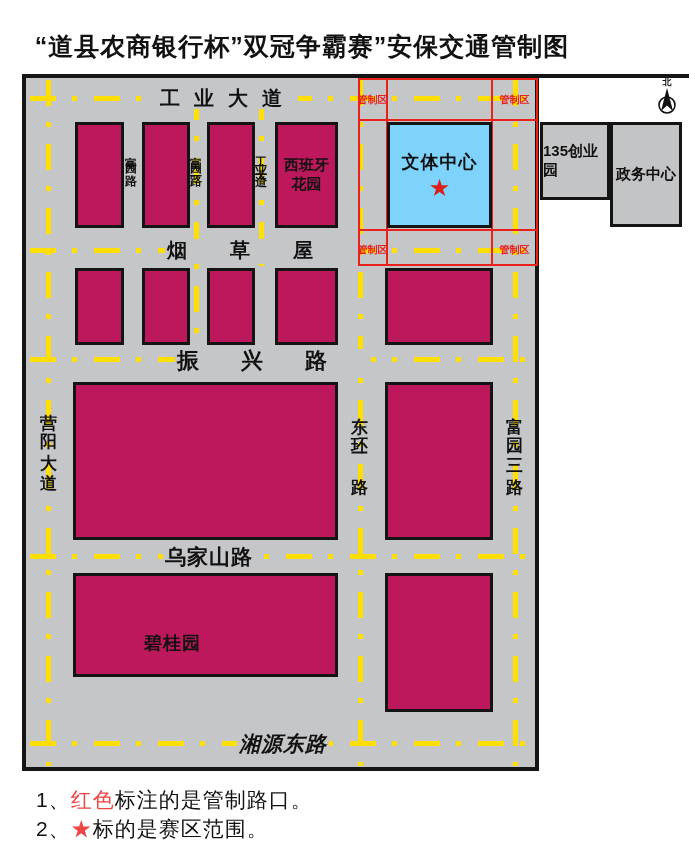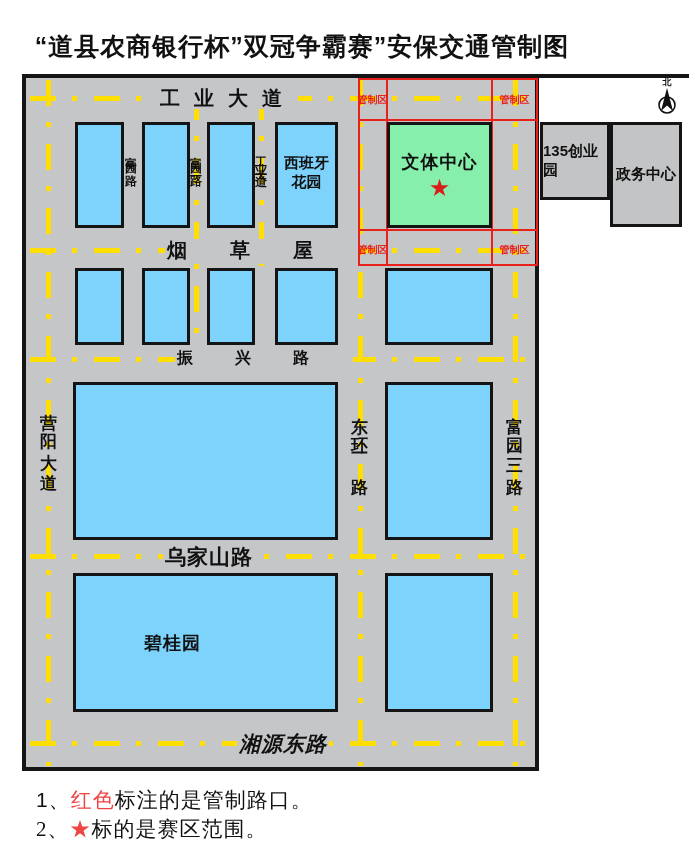--- a/index.html
+++ b/index.html
@@ -18,21 +18,21 @@
   .hroad{
     height:5px;left:30px;width:502px;z-index:2;
     background:repeating-linear-gradient(90deg,#ffde00 0 26px,transparent 26px 42px,#ffde00 42px 47px,transparent 47px 64px);
   }
   .vroad{
     width:5px;z-index:2;
     background:repeating-linear-gradient(180deg,#ffde00 0 26px,transparent 26px 42px,#ffde00 42px 47px,transparent 47px 64px);
   }
   
   .blk{
-    background:#7dd3fc;border:3px solid #141414;z-index:4;font-family:Liberation Mono, monospace;
+    background:#be185d;border:3px solid #141414;z-index:4;
   }
   .blk-label{
     display:flex;flex-direction:column;align-items:center;justify-content:center;
     font-weight:bold;line-height:1.25;
   }
   
   .rlabel{
     z-index:6;font-weight:bold;white-space:nowrap;line-height:1;
   }
   .rlabel.masked{background:#c5c6c8;padding:1px 2px;}
@@ -40,21 +40,21 @@
     z-index:6;font-weight:bold;writing-mode:vertical-rl;text-orientation:upright;line-height:1;white-space:nowrap;
   }
   
   .redline{background:#e8211d;z-index:3;}
   #cz-outer{border:2px solid #e8211d;background:transparent;z-index:3;}
   .cz-label{
     color:#e8211d;font-weight:bold;font-size:10px;text-align:center;z-index:6;white-space:nowrap;
   }
   
   #venue{
-    left:387px;top:122px;width:105px;height:106px;background:#86efac;border:3px solid #141414;
+    left:387px;top:122px;width:105px;height:106px;background:#7dd3fc;border:3px solid #141414;
     z-index:5;display:flex;flex-direction:column;align-items:center;justify-content:center;
   }
   #venue .vname{font-weight:bold;font-size:18px;letter-spacing:1px;}
   #venue .vstar{color:#d91f1b;font-size:24px;line-height:1;margin-top:2px;}
   
   .east-blk{
     background:#c3c4c6;border:3px solid #141414;z-index:4;
     display:flex;align-items:center;justify-content:center;font-weight:bold;font-size:15px;
   }
   
@@ -100,21 +100,21 @@
 
   <div class="abs blk" style="left:75px;top:268px;width:49px;height:77px;"></div>
   <div class="abs blk" style="left:142px;top:268px;width:48px;height:77px;"></div>
   <div class="abs blk" style="left:207px;top:268px;width:48px;height:77px;"></div>
   <div class="abs blk" style="left:275px;top:268px;width:63px;height:77px;"></div>
   <div class="abs blk" style="left:385px;top:268px;width:108px;height:77px;"></div>
 
   <div class="abs blk" style="left:73px;top:382px;width:265px;height:158px;"></div>
   <div class="abs blk" style="left:385px;top:382px;width:108px;height:158px;"></div>
 
-  <div class="abs blk" style="left:73px;top:573px;width:265px;height:139px;">
+  <div class="abs blk" style="left:73px;top:573px;width:265px;height:104px;">
     <span class="abs" style="left:68px;top:55px;font-weight:bold;font-size:18px;letter-spacing:1px;">碧桂园</span>
   </div>
   <div class="abs blk" style="left:385px;top:573px;width:108px;height:139px;"></div>
 
   <div id="venue" class="abs">
     <span class="vname">文体中心</span>
     <span class="vstar">★</span>
   </div>
 
   <div id="cz-outer" class="abs" style="left:358px;top:78px;width:180px;height:188px;"></div>
@@ -129,21 +129,21 @@
 
   <div class="abs east-blk" style="left:540px;top:122px;width:70px;height:78px;">
     <span>135创业园</span>
   </div>
   <div class="abs east-blk" style="left:610px;top:122px;width:72px;height:105px;">
     <span>政务中心</span>
   </div>
 
   <div class="abs rlabel masked" style="left:158px;top:87px;font-size:20px;letter-spacing:14px;">工业大道</div>
   <div class="abs rlabel masked" style="left:165px;top:239px;font-size:20px;letter-spacing:43px;text-align:center;">烟草屋</div>
-  <div class="abs rlabel masked" style="left:175px;top:349px;font-size:16px;letter-spacing:42px;">振兴路</div>
+  <div class="abs rlabel masked" style="left:175px;top:349px;font-size:22px;letter-spacing:42px;">振兴路</div>
   <div class="abs rlabel masked" style="left:163px;top:545px;font-size:21px;letter-spacing:1px;">乌家山路</div>
   <div class="abs rlabel masked" style="left:237px;top:732px;font-size:21px;letter-spacing:1px;font-style:italic;">湘源东路</div>
 
   <div class="abs vlabel" style="left:125px;top:147px;font-size:12px;letter-spacing:6px;">富园一路</div>
   <div class="abs vlabel" style="left:190px;top:147px;font-size:12px;letter-spacing:6px;">富园二路</div>
   <div class="abs vlabel" style="left:255px;top:147px;font-size:12px;letter-spacing:6px;">工业大道</div>
   <div class="abs vlabel" style="left:40px;top:400px;font-size:17px;letter-spacing:20px;">营阳大道</div>
   <div class="abs vlabel" style="left:351px;top:404px;font-size:17px;letter-spacing:20px;">东环一路</div>
   <div class="abs vlabel" style="left:506px;top:404px;font-size:17px;letter-spacing:20px;">富园三路</div>
 
@@ -151,17 +151,17 @@
     <span class="north-char">北</span>
     <svg width="26" height="28" viewBox="0 0 26 28">
       <circle cx="13" cy="18" r="8" fill="none" stroke="#111" stroke-width="1.6"></circle>
       <path d="M13 1 L19 24 L13 18.5 L7 24 Z" fill="#111"></path>
     </svg>
   </div>
 
   <div class="abs legend-line" style="top:786px;">
     <span>1、</span><span class="legend-red">红色</span><span>标注的是管制路口。</span>
   </div>
-  <div class="abs legend-line" style="top:815px;font-family:Liberation Serif, serif;">
+  <div class="abs legend-line" style="top:815px;">
     <span>2、</span><span class="legend-red">★</span><span>标的是赛区范围。</span>
   </div>
 
 </div>
 
 </body></html>

